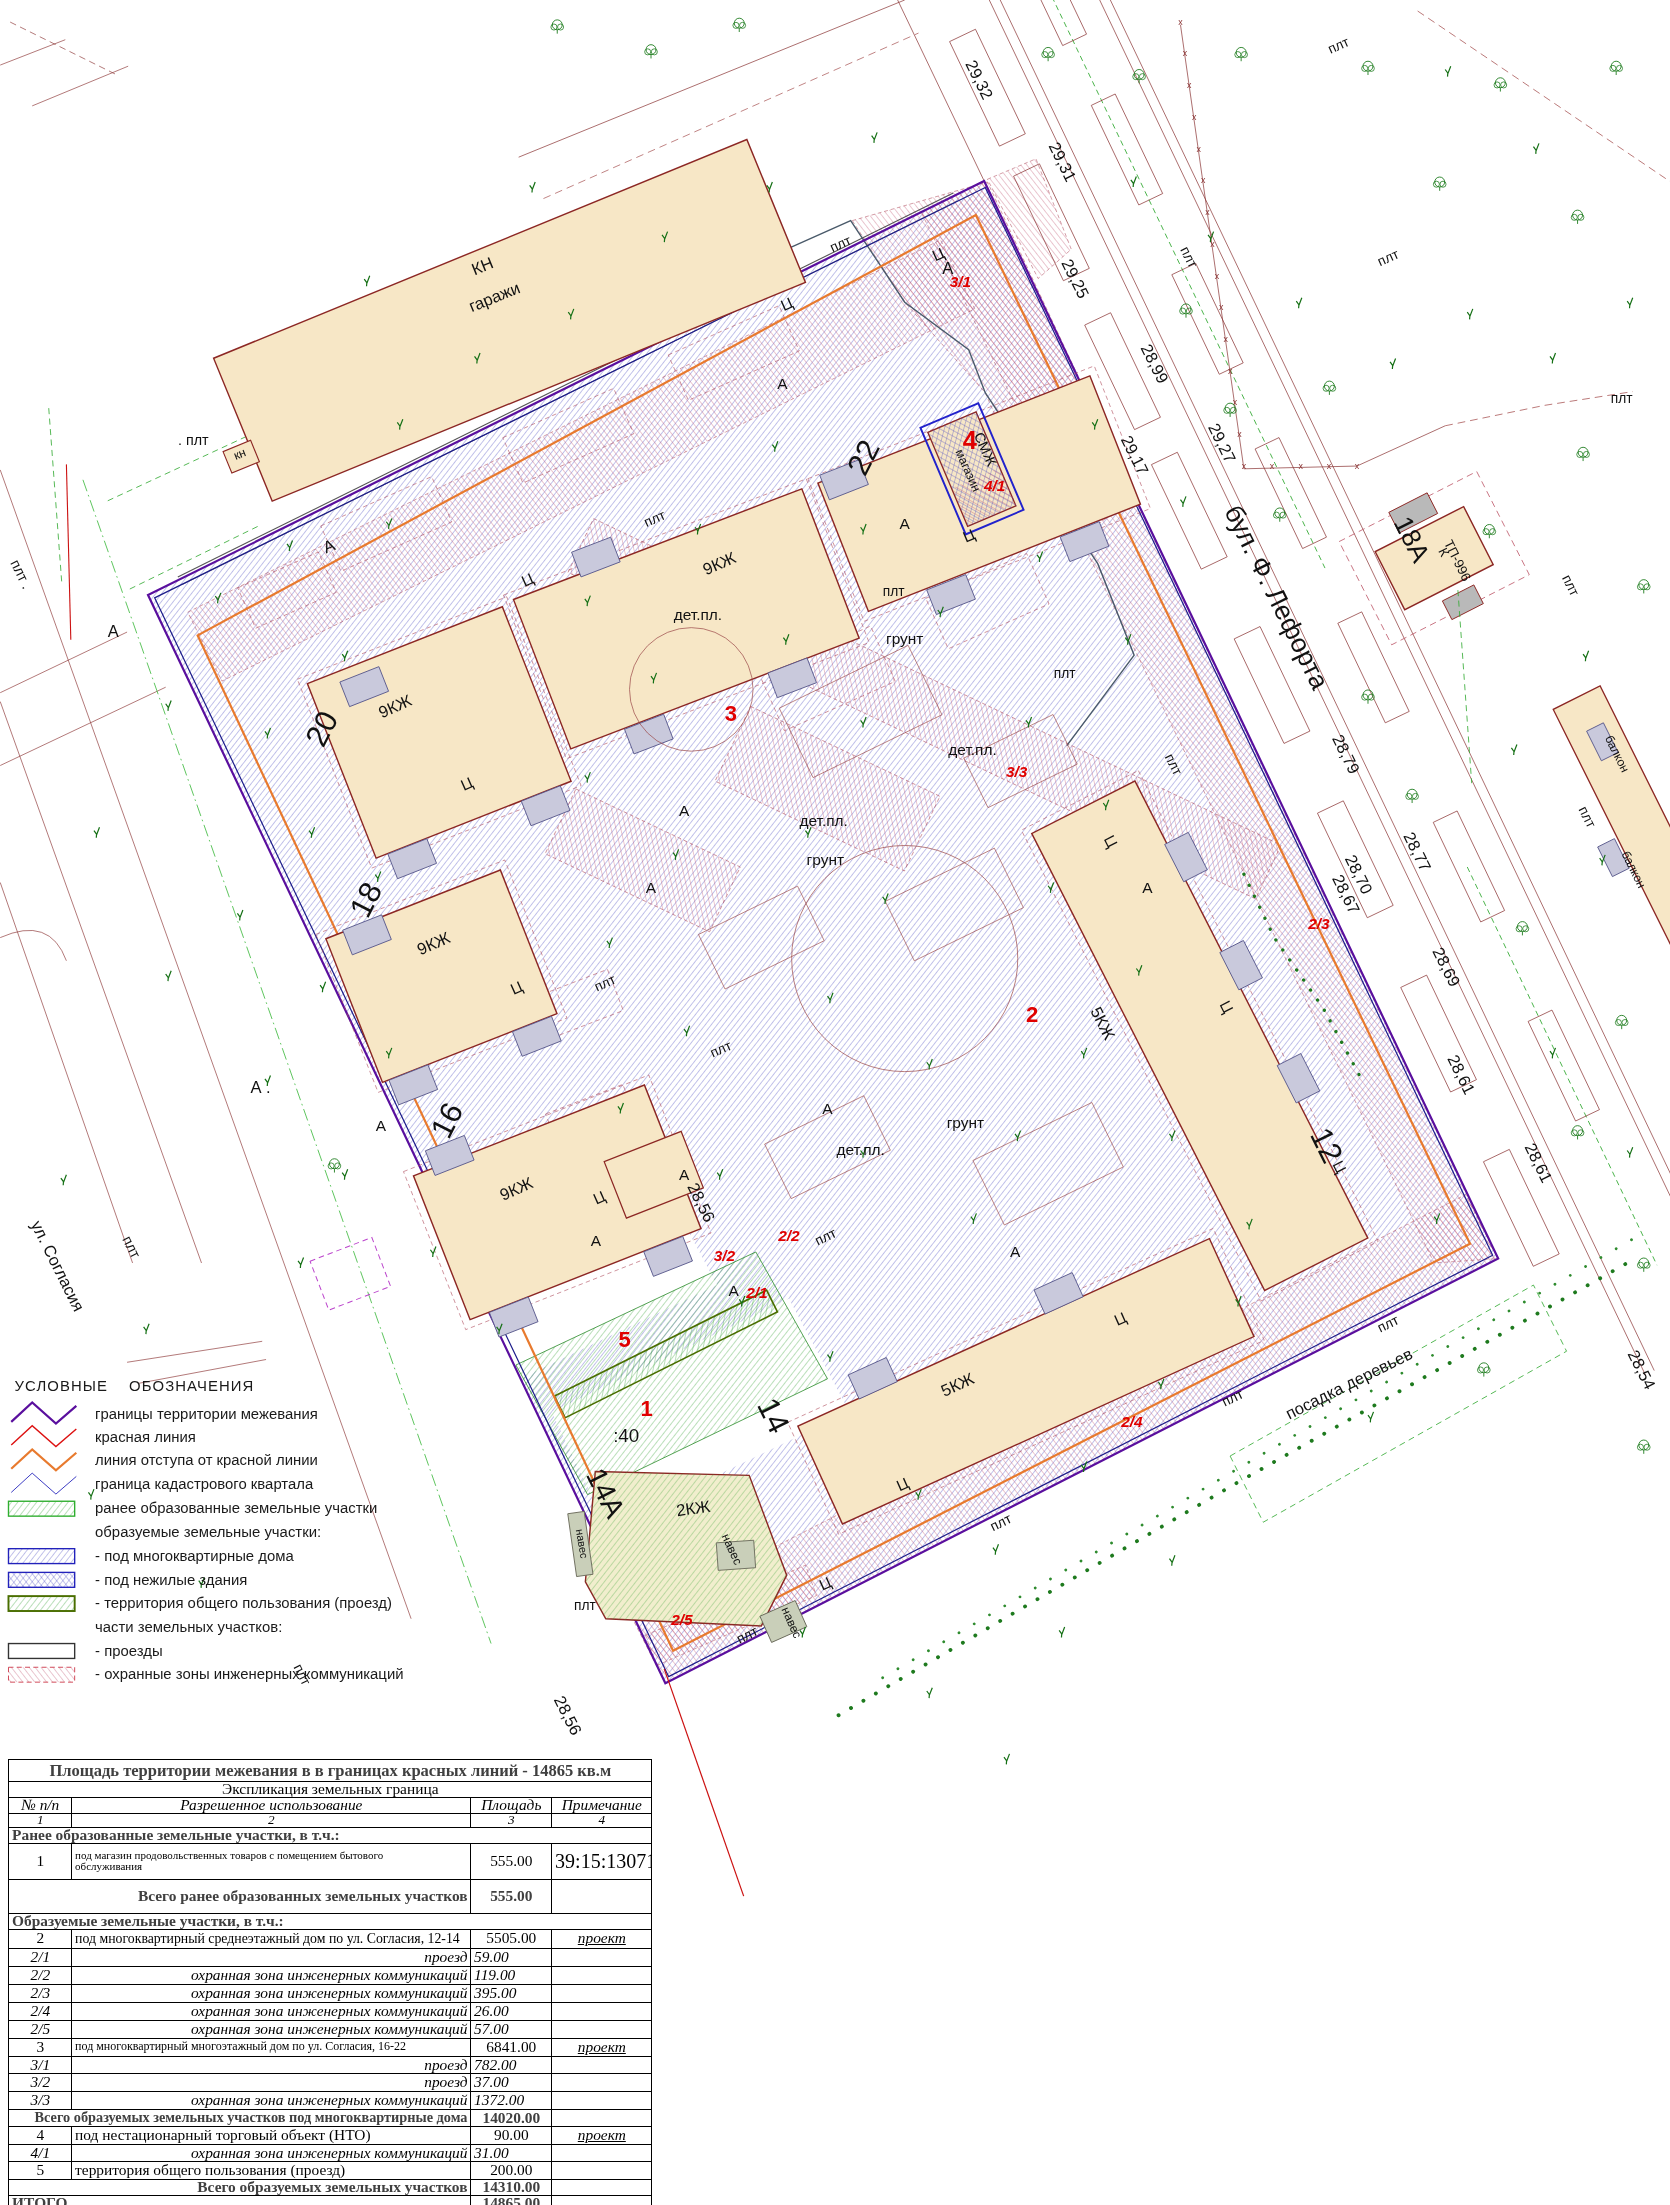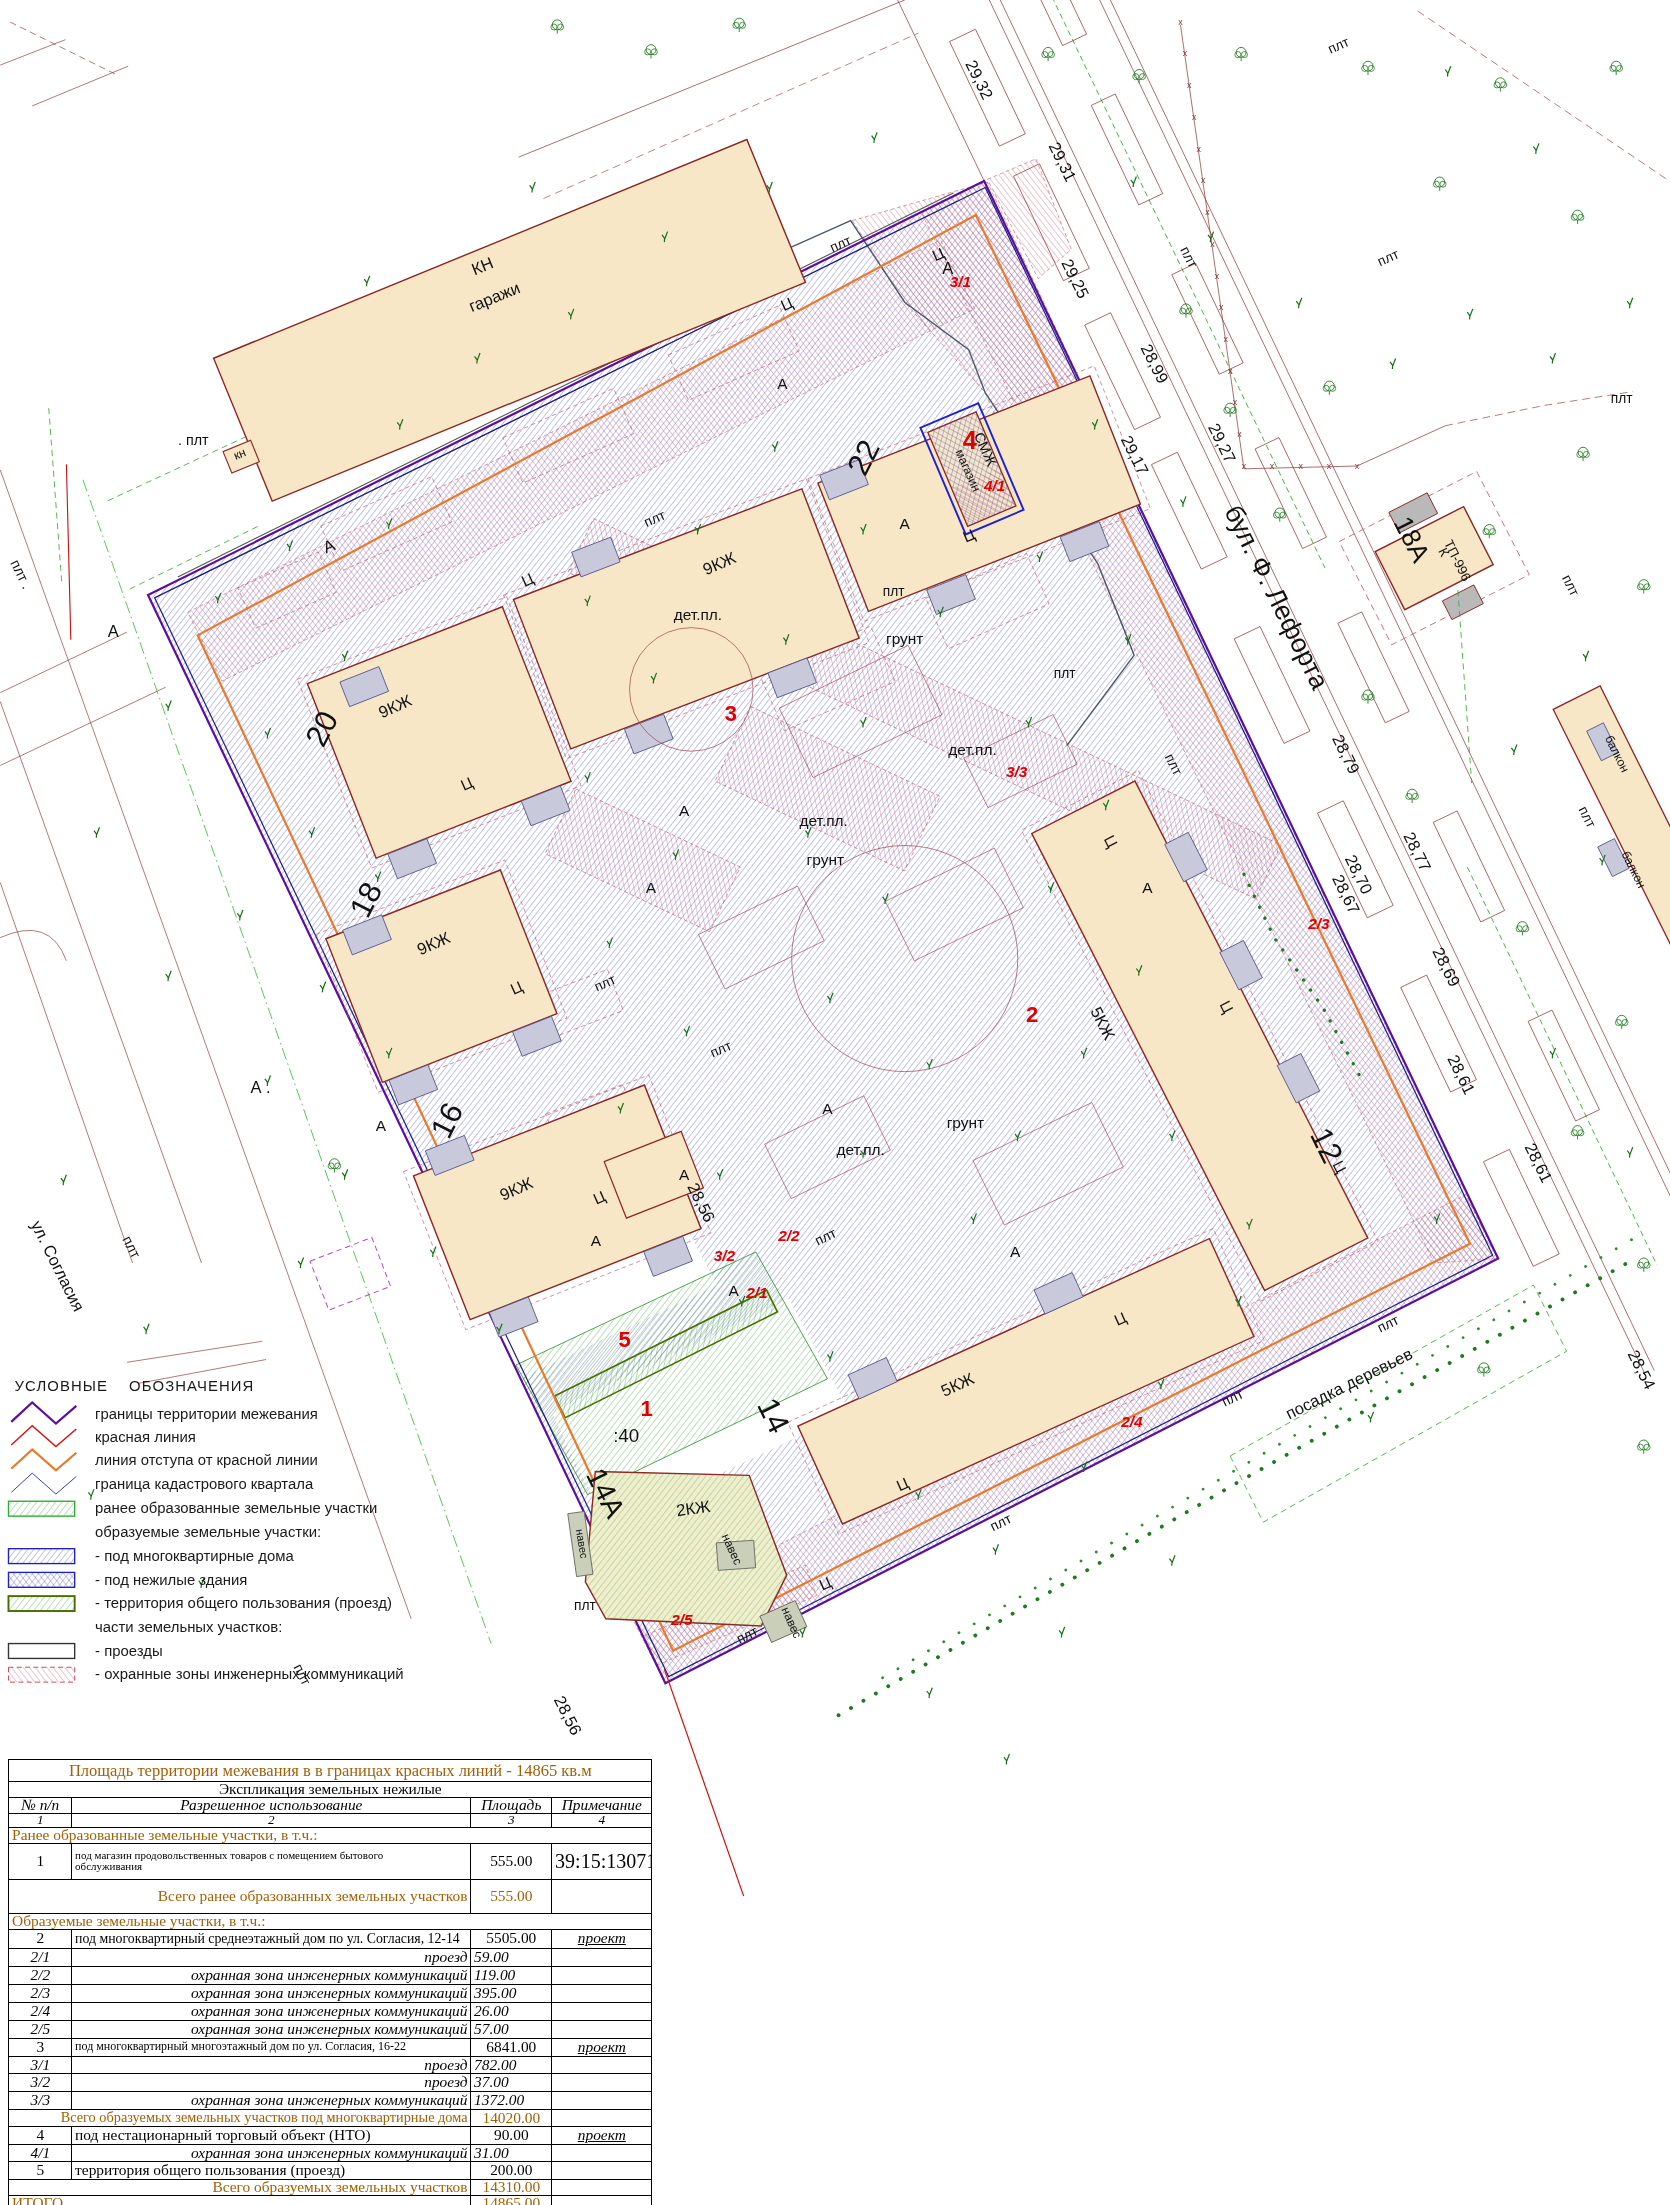--- a/index.html
+++ b/index.html
@@ -1,20 +1,20 @@
 <!DOCTYPE html>
 <html style="font-size:8.8px"><head><meta charset="utf-8"><style>
 html,body{margin:0;padding:0;background:#fff;}
 #page{position:relative;width:1671px;height:2205px;overflow:hidden;background:#fff;}
 #map{position:absolute;left:0;top:0;}
 #map text{font-family:"Liberation Sans",sans-serif;}
 table.ex{border-collapse:collapse;table-layout:fixed;font-family:"Liberation Serif",serif;font-size:15.4px;color:#000;}
 table.ex td{border:1.1px solid #000;padding:0 2.8px;overflow:hidden;white-space:nowrap;line-height:0.95;}
 table.ex td.wrap{white-space:normal;line-height:1.0;}
-.red{color:#a16207;font-weight:normal;}
+.red{color:#404040;font-weight:bold;}
 .it{font-style:italic;}
 .b{font-weight:normal;}
 .c{text-align:center;}
 .r{text-align:right;}
 </style></head><body>
 <div id="page">
 <svg id="map" width="1671" height="2205" viewBox="0 0 3029 3998">
 <defs>
 <pattern id="hb" width="8.5" height="8.5" patternUnits="userSpaceOnUse" patternTransform="rotate(-52)">
           <line x1="0" y1="0" x2="8.5" y2="0" stroke="#4040bc" stroke-width="1.15"></line>
@@ -731,21 +731,21 @@
           <col style="width:63px">
           <col style="width:399px">
           <col style="width:81px">
           <col style="width:100px">
         </colgroup>
 <tbody>
           <tr style="height:22px">
             <td colspan="4" class="red c" style="font-size:16.5px">Площадь территории межевания в в границах красных линий - 14865 кв.м</td>
           </tr>
 <tr style="height:15.4px">
-            <td colspan="4" class="c">Экспликация земельных нежилые</td>
+            <td colspan="4" class="c">Экспликация земельных граница</td>
           </tr>
 <tr style="height:16.5px">
             <td class="c b it">№ п/п</td>
             <td class="c b it">Разрешенное использование</td>
             <td class="c b it">Площадь</td>
             <td class="c b it">Примечание</td>
           </tr>
 <tr style="height:13.8px">
             <td class="c b it" style="font-size:13.2px">1</td>
             <td class="c b it" style="font-size:13.2px">2</td>

